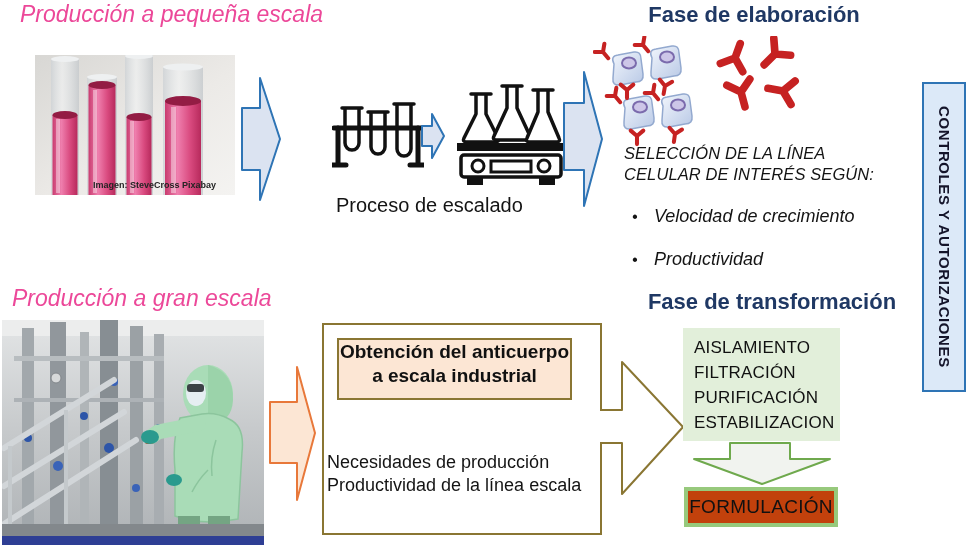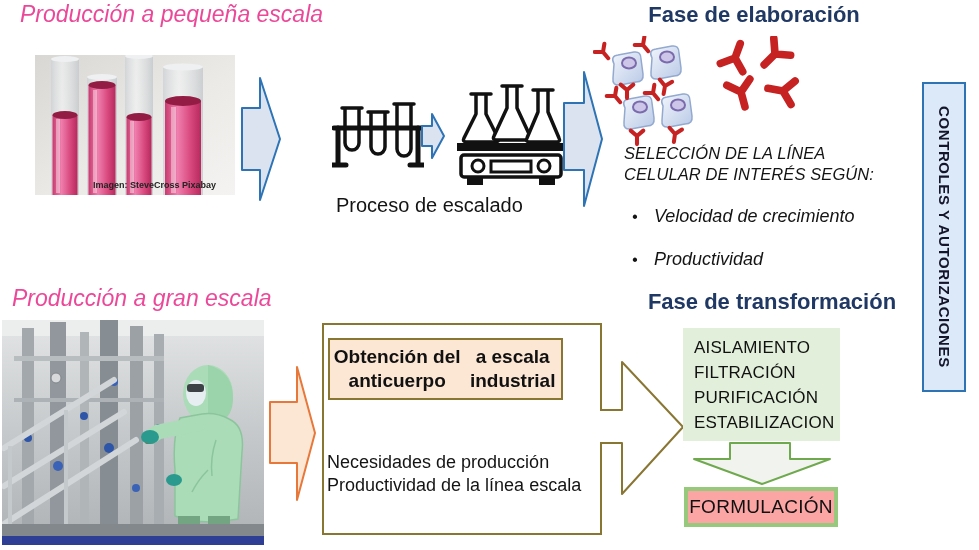--- a/index.html
+++ b/index.html
@@ -19,30 +19,30 @@
   .sel-list{margin:9px 0 0 0;padding:0;list-style:none;}
   .sel-list li{position:relative;font-size:18px;line-height:23px;padding-left:30px;color:#141414;margin-top:20px;}
   .sel-list li::before{content:"•";position:absolute;left:8px;top:0;font-size:16px;}
   .controls-box{position:absolute;left:922px;top:82px;width:44px;height:310px;box-sizing:border-box;
     background:var(--light-blue-fill,#dce9f8);border:2px solid var(--blue-border,#2e74b5);
     display:flex;align-items:center;justify-content:center;}
   .controls-box span{writing-mode:vertical-rl;font-size:15px;font-weight:bold;color:#14142a;
     letter-spacing:0.6px;white-space:nowrap;}
   .brown-box{position:absolute;left:322px;top:323px;width:280px;height:212px;box-sizing:border-box;
     border:2px solid var(--brown,#8a7633);background:transparent;}
-  .peach-box{position:absolute;left:328px;top:338px;width:235px;height:62px;box-sizing:border-box;
+  .peach-box{position:absolute;left:337px;top:338px;width:235px;height:62px;box-sizing:border-box;
     border:2px solid var(--brown,#8a7633);background:var(--peach,#fce6d4);
-    display:flex;align-items:center;justify-content:center;
+    display:flex;flex-direction:column;align-items:center;
     font-size:19px;font-weight:600;line-height:24px;color:#111;text-align:center;}
   .needs{position:absolute;left:327px;top:451px;width:274px;font-size:18px;line-height:23px;color:#141414;white-space:nowrap;}
   .green-box{position:absolute;left:683px;top:328px;width:157px;height:113px;box-sizing:border-box;
     background:var(--green-fill,#e2efda);padding:7px 0 16px 11px;font-size:17px;line-height:25px;
     color:#111;letter-spacing:0.2px;}
   .form-box{position:absolute;left:684px;top:487px;width:154px;height:40px;box-sizing:border-box;
-    border:4px solid var(--green-border,#97c97c);background:#fca5a5;display:flex;align-items:center;
+    border:4px solid var(--green-border,#97c97c);background:#c2410c;display:flex;align-items:center;
     justify-content:center;font-size:19px;color:#111;letter-spacing:0.3px;}
 </style>
 </head>
 <body>
 
 <div id="canvas">
 
   <div class="title" style="left:20px;top:1px;">Producción a pequeña escala</div>
 
   <div class="photo tubes">

